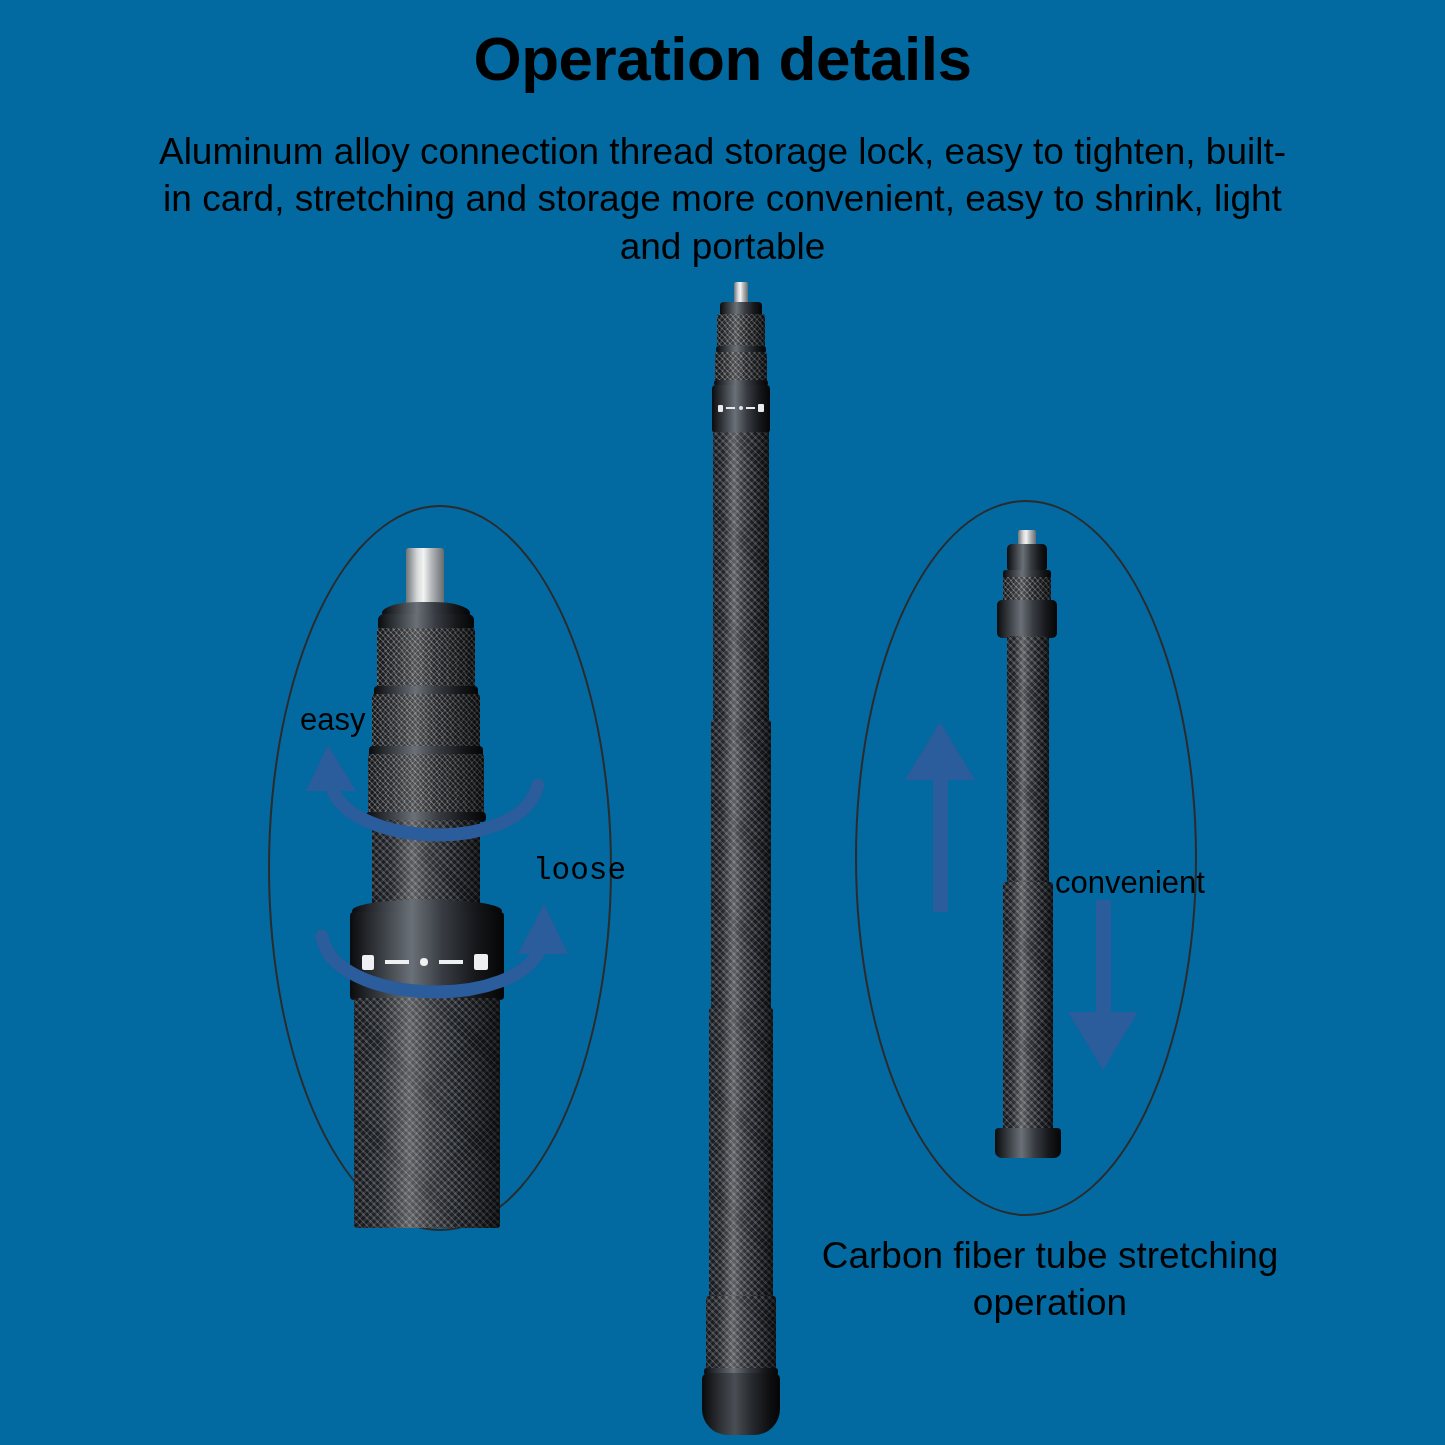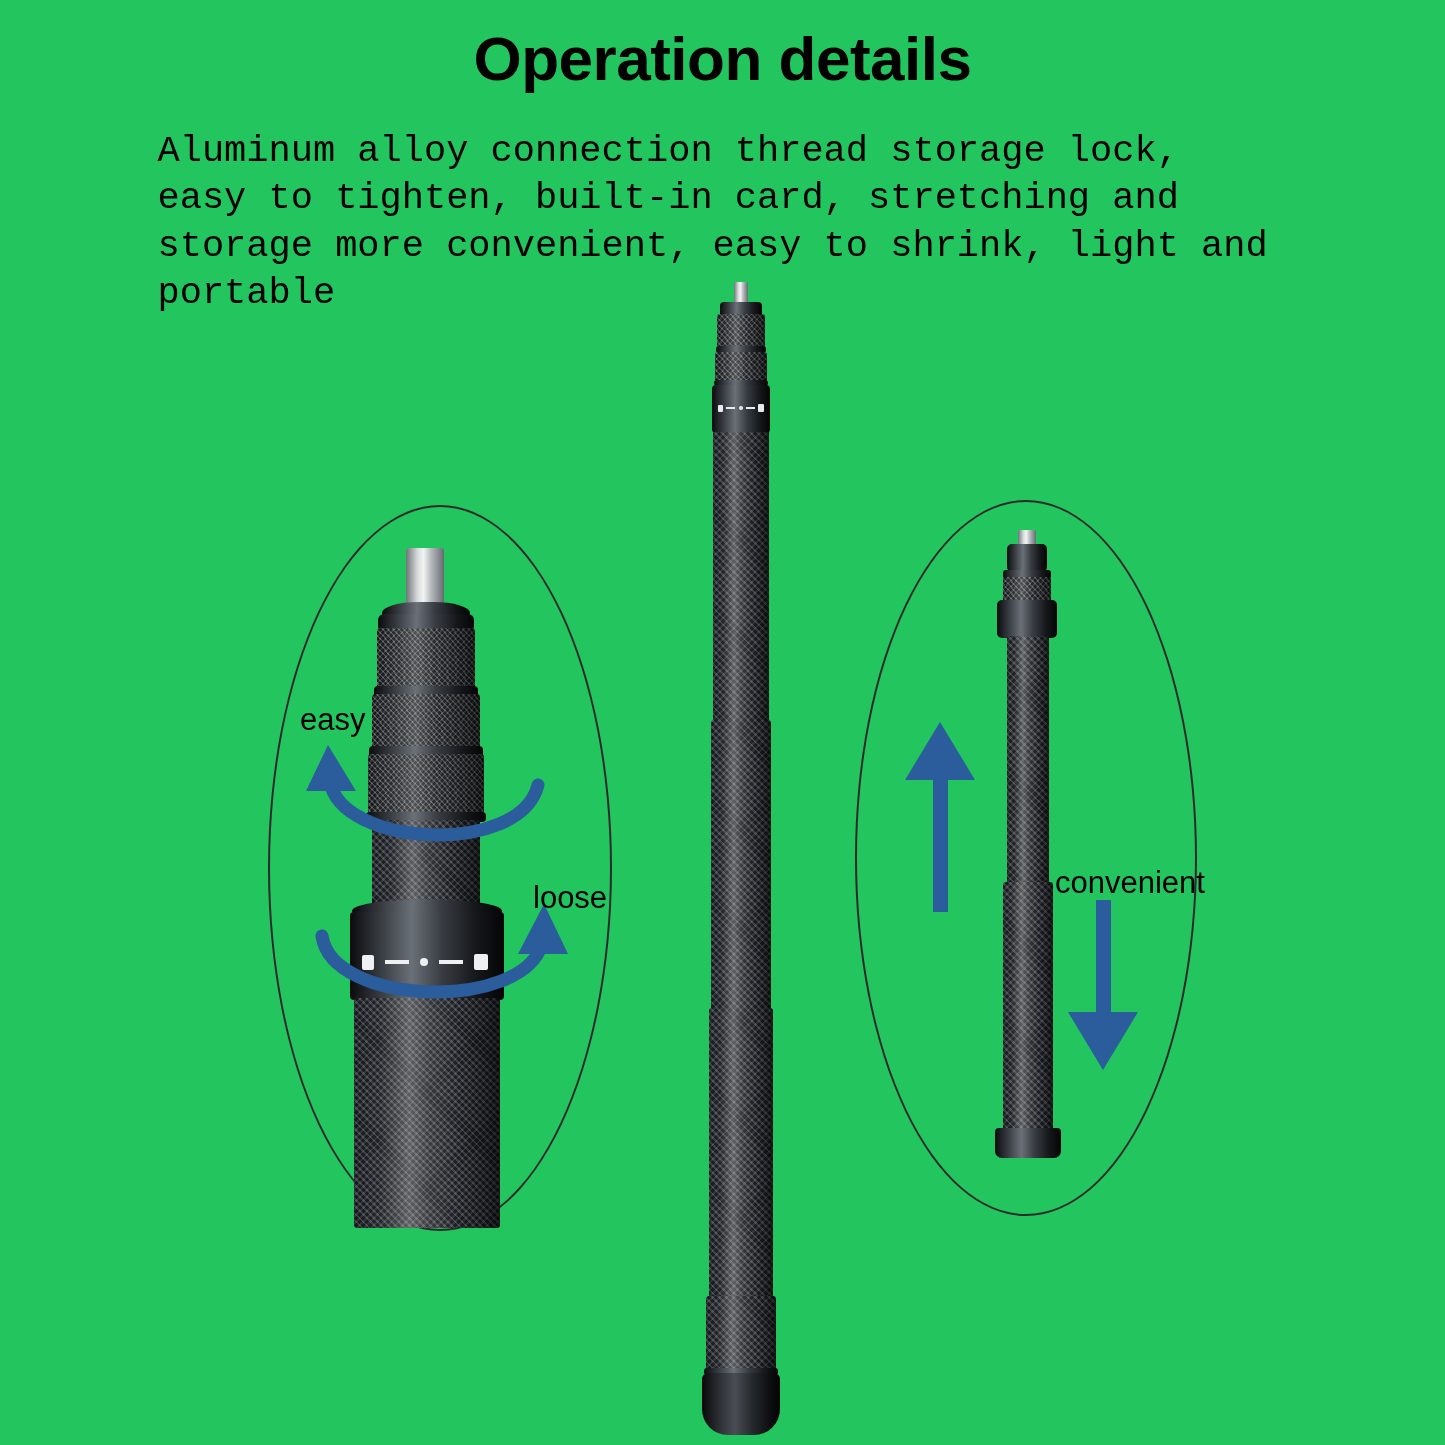--- a/index.html
+++ b/index.html
@@ -5,33 +5,33 @@
 <style>
   * { margin:0; padding:0; box-sizing:border-box; }
   html,body{ background:#ffffff; }
   body{
     width:1445px; height:1445px;
     font-family:"Liberation Sans", sans-serif;
     color:#000;
     overflow:hidden;
     position:relative;
   }
-  #page{ position:relative; width:1445px; height:1445px; background:#22c55e; }
+  #page{ position:relative; width:1445px; height:1445px; background:#0369a1; }
 
   
   .title{
     position:absolute; left:0; top:26px; width:100%;
     text-align:center;
     font-size:62px; font-weight:bold; letter-spacing:-0.5px;
     line-height:1.05;
   }
   .subtitle{
     position:absolute; left:50%; transform:translateX(-50%); top:128px;
-    width:1130px; 
-    font-size:37px; line-height:1.28; font-weight:400;font-family:Liberation Mono, monospace;
+    width:1130px; text-align:center;
+    font-size:37px; line-height:1.28; font-weight:400;
   }
 
   
   .ellipse{
     position:absolute;
     border:2px solid #2b2b2b;
     border-radius:50%;
     background:transparent;
   }
   #ellipse-left  { left:268px; top:505px; width:344px; height:726px; }
@@ -176,21 +176,21 @@
   <svg style="position:absolute; left:300px; top:745px; width:260px; height:130px;" viewBox="0 0 260 130">
     <path d="M30 36 C 40 102, 220 112, 238 40" fill="none" stroke="#2b5c9b" stroke-width="13" stroke-linecap="round"></path>
     <polygon points="6,46 56,46 28,0" fill="#2b5c9b"></polygon>
   </svg>
   <div class="blue-label" style="left:300px; top:702px;">easy</div>
 
   <svg style="position:absolute; left:310px; top:900px; width:265px; height:130px;" viewBox="0 0 265 130">
     <path d="M12 36 C 22 106, 212 112, 232 44" fill="none" stroke="#2b5c9b" stroke-width="13" stroke-linecap="round"></path>
     <polygon points="208,54 258,54 234,4" fill="#2b5c9b"></polygon>
   </svg>
-  <div class="blue-label" style="left:533px; top:880px;">loose</div>
+  <div class="blue-label" style="left:533px; top:853px;font-family:Liberation Mono, monospace;">loose</div>
 
 
   <div class="ellipse" id="ellipse-right"></div>
 
   <div class="zoomfig" style="left:985px; top:530px; width:90px; height:670px;">
 
     <div class="seg steel" style="position:absolute; left:33px; top:0px; width:18px; height:18px; border-radius:2px;"></div>
     <div class="seg metal" style="position:absolute; left:22px; top:14px; width:40px; height:28px; border-radius:5px;"></div>
     <div class="seg metal" style="position:absolute; left:18px; top:40px; width:48px; height:9px; border-radius:3px;"></div>
     <div class="seg knurl" style="position:absolute; left:18px; top:47px; width:48px; height:26px; border-radius:3px;"></div>
@@ -206,14 +206,15 @@
     <rect x="28" y="56" width="15" height="134" fill="#2b5c9b"></rect>
     <polygon points="35,0 70,58 0,58" fill="#2b5c9b"></polygon>
   </svg>
 
   <svg style="position:absolute; left:1068px; top:900px; width:70px; height:170px;" viewBox="0 0 70 170">
     <rect x="28" y="0" width="15" height="116" fill="#2b5c9b"></rect>
     <polygon points="35,170 0,112 70,112" fill="#2b5c9b"></polygon>
   </svg>
   <div class="blue-label" style="left:1055px; top:865px;">convenient</div>
 
+  <div class="caption" id="caption-right">Carbon fiber tube stretching operation</div>
 
 </div>
 
 </body></html>

